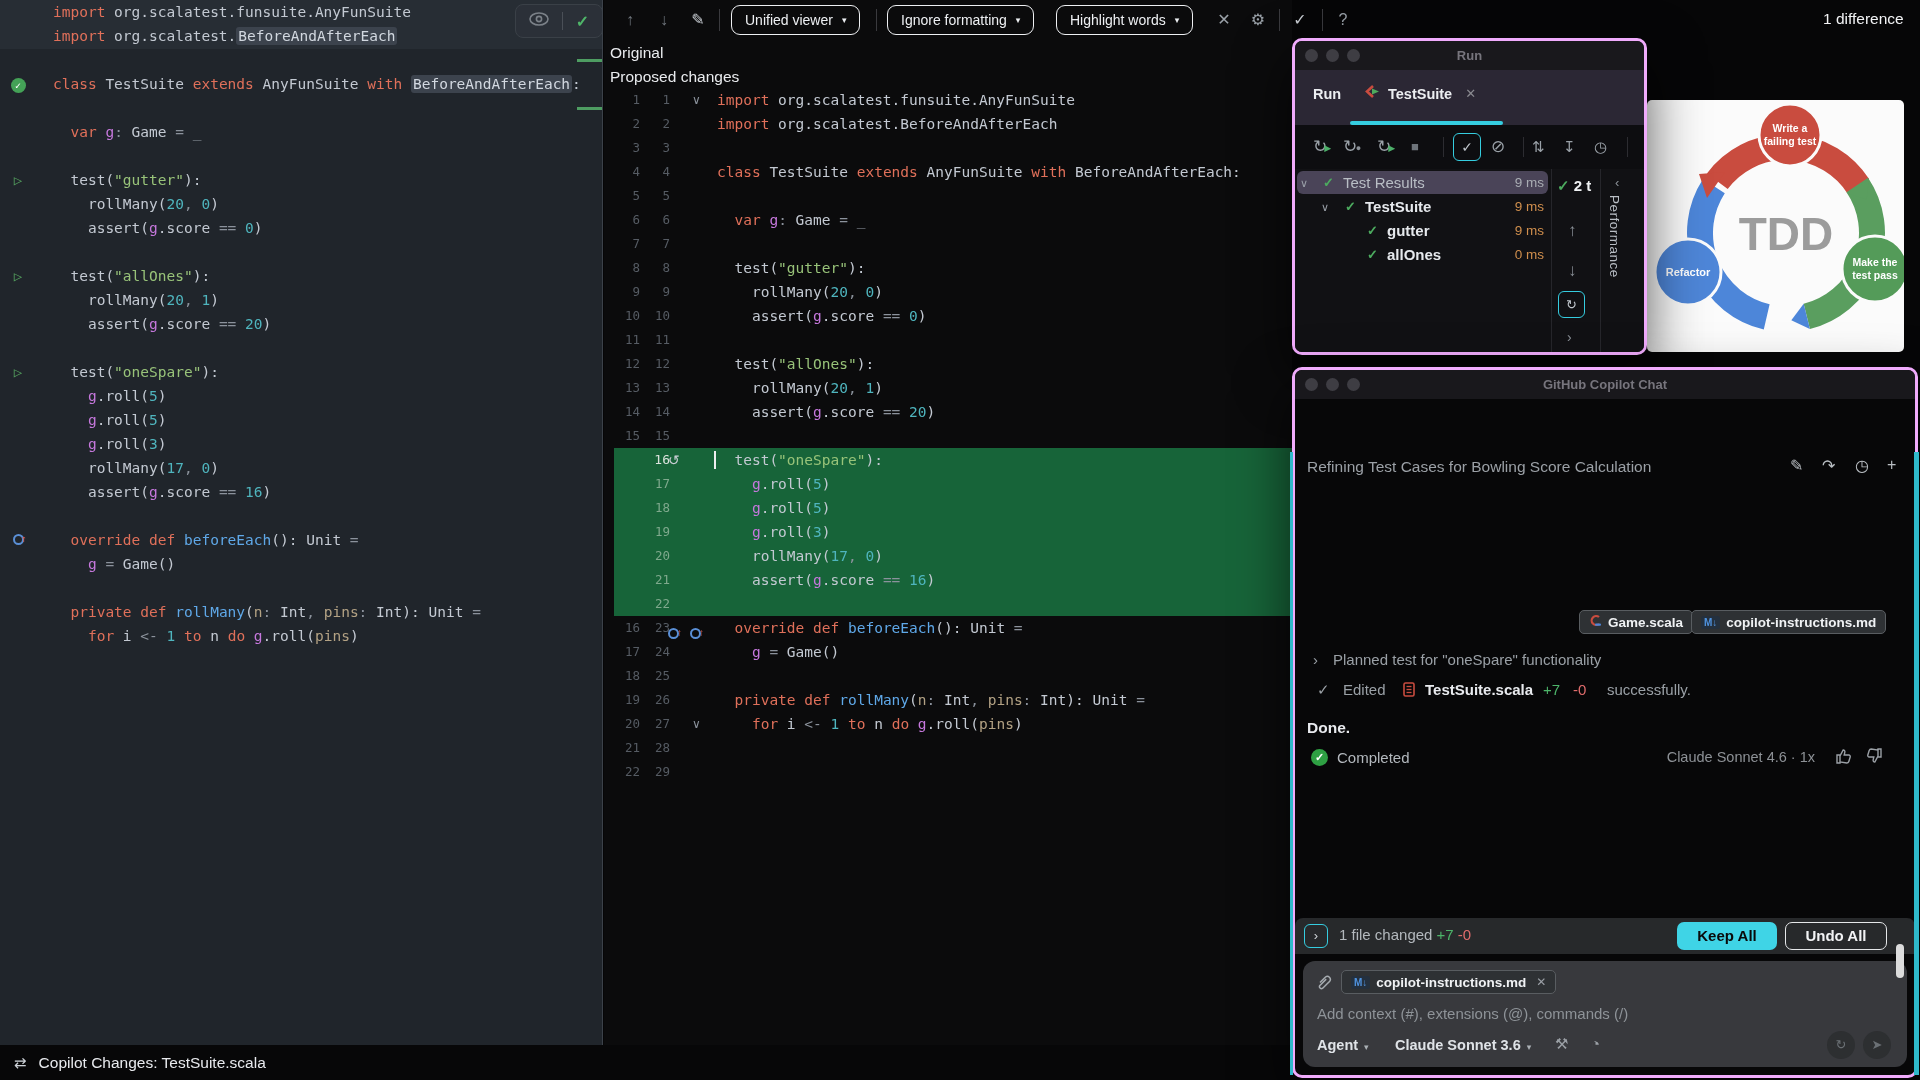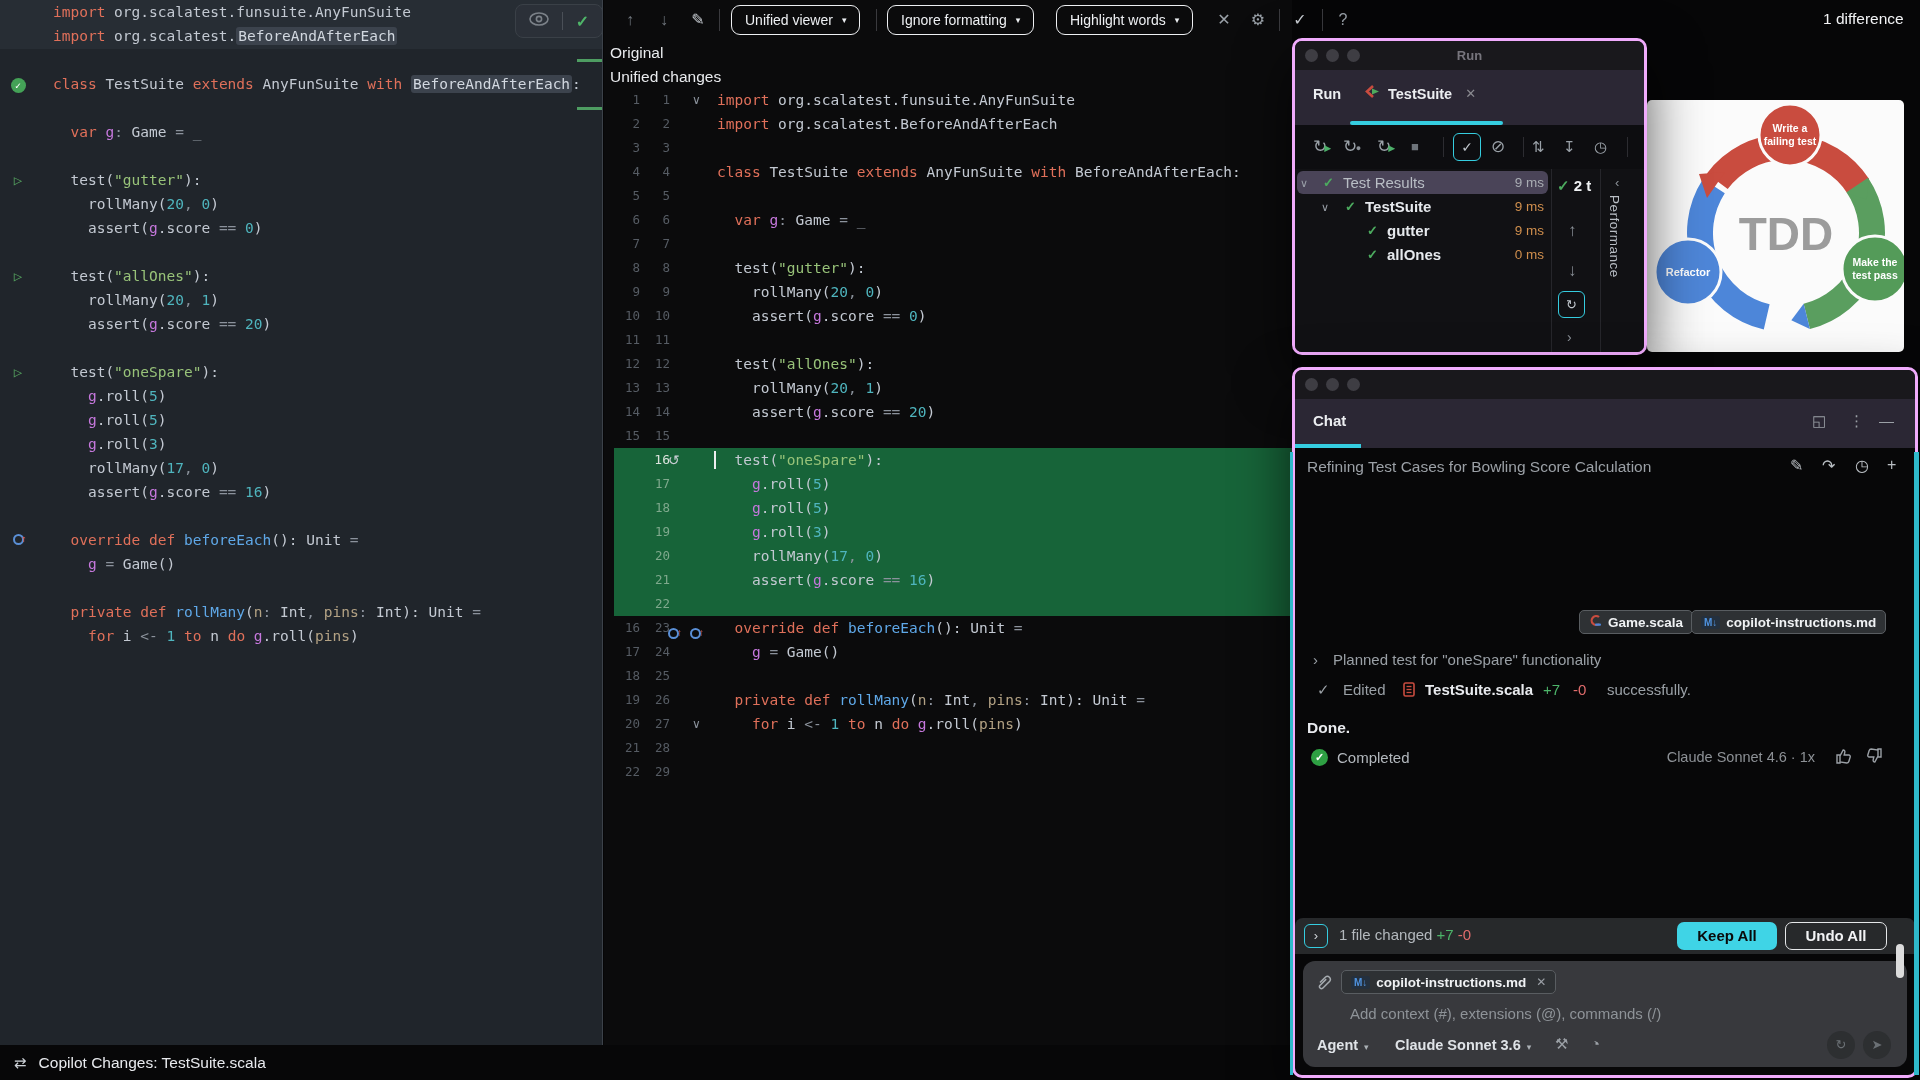--- a/index.html
+++ b/index.html
@@ -146,21 +146,21 @@
              border-radius:7px; color:#0a0a0a; font-weight:bold; font-size:15px; text-align:center;
              line-height:28px; }
   #ch-undo { position:absolute; left:490px; top:4px; width:102px; height:28px; border:1.5px solid #e5e7e9;
              border-radius:7px; color:#f2f3f5; font-weight:bold; font-size:15px; text-align:center;
              line-height:26px; }
   #ch-input { position:absolute; left:8px; right:8px; top:513px; height:106px; background:#38393d;
               border-radius:12px; }
   #ch-input .clip { position:absolute; left:12px; top:12px; }
   #ch-input .chip { left:38px; top:9px; font-weight:bold; }
   #ch-input .chip .x { color:#9ba0a6; font-weight:normal; margin-left:4px; font-size:12px; }
-  #ch-placeholder { position:absolute; left:14px; top:44px; color:#8e9398; font-size:15px;margin-left:33px; }
+  #ch-placeholder { position:absolute; left:14px; top:44px; color:#8e9398; font-size:15px; }
   .ch-bot { position:absolute; top:76px; color:#dfe3e7; font-size:14.5px; font-weight:bold; }
   .ch-bot .car { font-size:9px; color:#aab0b5; margin-left:6px; font-weight:normal; }
   .ch-bot-ico { position:absolute; top:74px; color:#9ba0a6; font-size:15px; }
   .circ-btn { position:absolute; top:70px; width:28px; height:28px; border-radius:50%; background:#2d2f31;
               color:#6b7075; text-align:center; line-height:28px; font-size:13px; }
   #ch-scroll { position:absolute; right:11px; top:496px; width:8px; height:34px; background:#dcdcdc;
                border-radius:4px; }
   .teal-strip { position:absolute; top:452px; height:623px; background:#2fb9cb; z-index:40; }
   #teal-left { left:1290px; width:3px; } #teal-right { left:1914px; width:5px; }
 
@@ -236,21 +236,21 @@
           <span class="car">▾</span>
       </div>
       <span class="dt-ico" style="left:608px">✕</span>
       <span class="dt-ico" style="left:642px">⚙</span>
       <span class="dt-sep" style="left:675px"></span>
       <span class="dt-ico" style="left:684px;color:#c9ced4">✓</span>
       <span class="dt-sep" style="left:718px"></span>
       <span class="dt-ico" style="left:727px">?</span>
     </div>
     <div class="diff-label" style="top:44px">Original</div>
-    <div class="diff-label" style="top:68px">Unified changes</div>
+    <div class="diff-label" style="top:68px">Proposed changes</div>
     <div id="diff-code">
         <div class="dr">
           <span class="o">1</span>
           <span class="n">1</span>
           <span class="d-fold">∨</span>
           <span class="code"><span class="s-kw">import </span><span class="s-tx">org.scalatest.funsuite.AnyFunSuite</span></span>
         </div>
         <div class="dr">
           <span class="o">2</span>
           <span class="n">2</span>
@@ -503,27 +503,21 @@
     </svg>
   </div>
 
   <div id="chat-window" class="float-win">
     <div class="mac-titlebar">
       <div class="dots">
         <span class="dot"></span>
         <span class="dot"></span>
         <span class="dot"></span>
       </div>
-    </div>
-    <div id="ch-tabs">
-      <span id="ch-tab">Chat</span>
-      <span class="ch-tab-ico" style="left:517px">◱</span>
-      <span class="ch-tab-ico" style="left:554px">⋮</span>
-      <span class="ch-tab-ico" style="left:584px">—</span>
-      <div id="ch-underline"></div>
+      <span class="mac-title">GitHub Copilot Chat</span>
     </div>
     <div id="ch-content">
       <div id="ch-thread">Refining Test Cases for Bowling Score Calculation</div>
       <span class="ch-h-ico" style="left:495px">✎</span>
       <span class="ch-h-ico" style="left:527px">↷</span>
       <span class="ch-h-ico" style="left:560px">◷</span>
       <span class="ch-h-ico" style="left:592px">+</span>
 
 
       <div class="chip" style="left:284px;top:162px">

